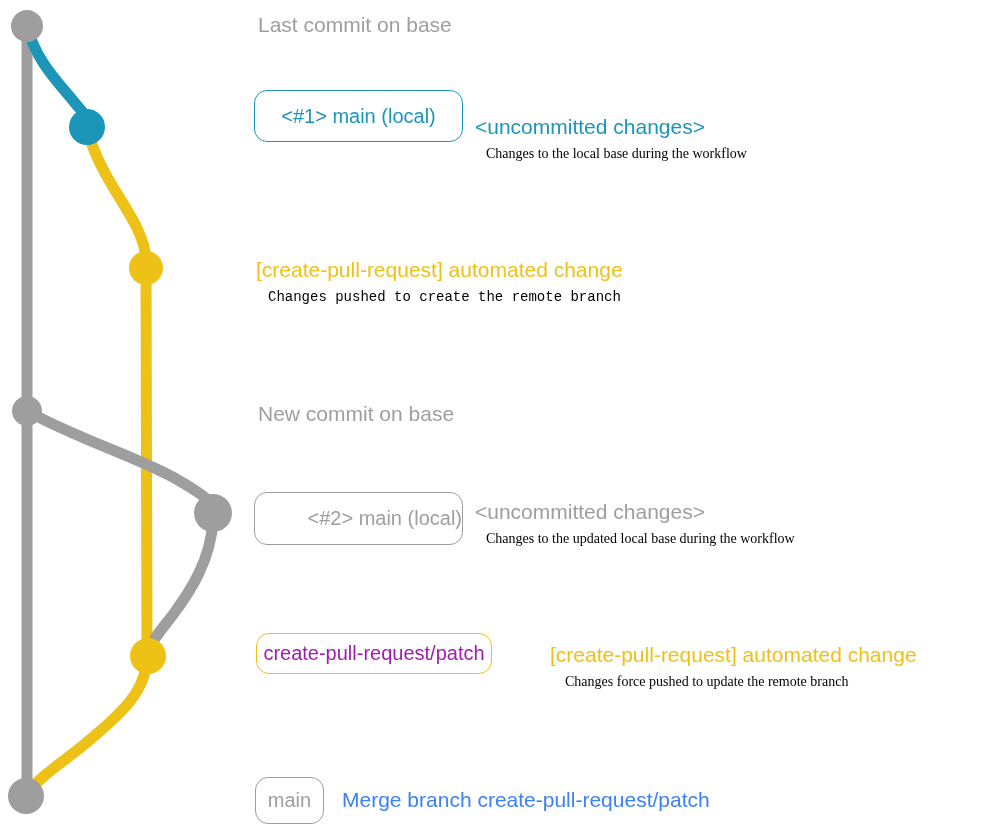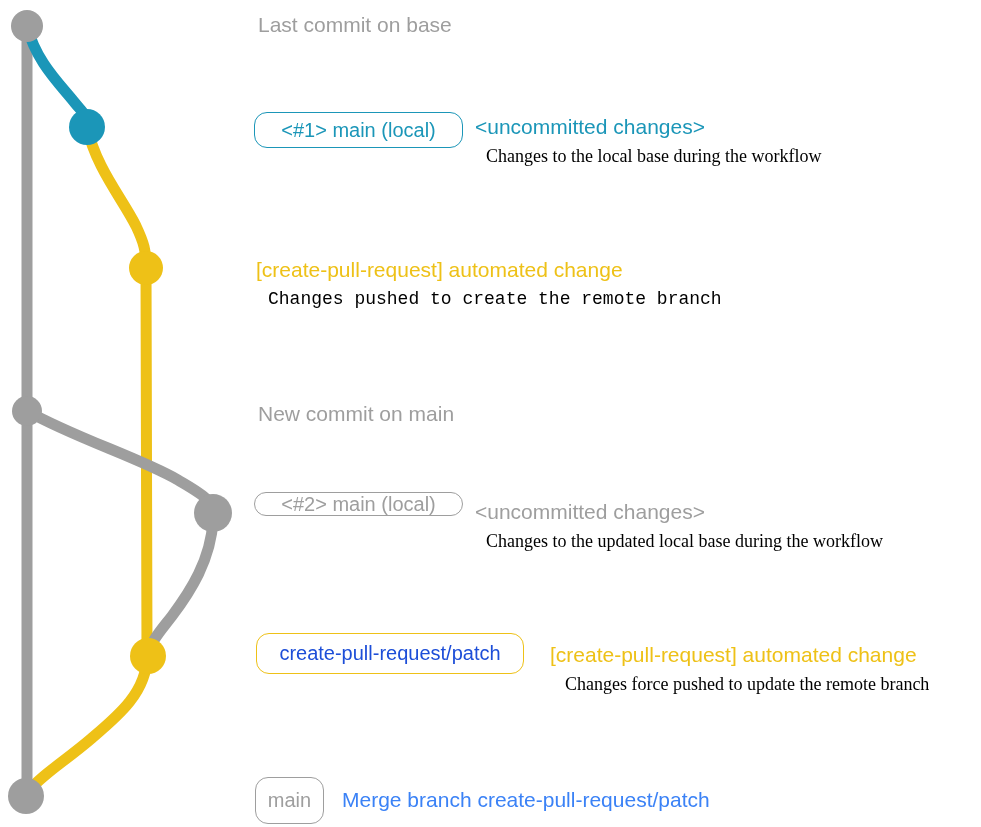--- a/index.html
+++ b/index.html
@@ -13,21 +13,21 @@
     border-radius: 24px;
   }
   .graph-svg { position: absolute; left: 0; top: 0; }
   .txt {
     position: absolute;
     white-space: nowrap;
     line-height: 1.2;
     font-size: 21px;
   }
   .sans  { font-family: "Liberation Sans", sans-serif; }
-  .serif { font-family: "Liberation Serif", serif; font-size: 18px; color: #000000; }
+  .serif { font-family: "Liberation Serif", serif; font-size: 14px; color: #000000; }
   .badge {
     position: absolute;
     box-sizing: border-box;
     border: 1.5px solid;
     border-radius: 13px;
     display: flex;
     align-items: center;
     justify-content: center;
     font-size: 20px;
     white-space: nowrap;
@@ -53,38 +53,38 @@
     <circle cx="87" cy="127" r="18" fill="#1b96b8"></circle>
     <circle cx="146" cy="268" r="17" fill="#eec117"></circle>
     <circle cx="27" cy="411" r="15" fill="#9e9e9e"></circle>
     <circle cx="213" cy="513" r="19" fill="#9e9e9e"></circle>
     <circle cx="148" cy="656" r="18" fill="#eec117"></circle>
     <circle cx="26" cy="796" r="18" fill="#9e9e9e"></circle>
   </svg>
 
   <div class="txt sans" style="left: 258px; top: 12px; color: rgb(158, 158, 158);">Last commit on base</div>
 
-  <div class="badge" style="left: 254px; top: 112px; width: 209px; height: 36px; color: rgb(27, 150, 184); border-color: rgb(27, 150, 184);">
+  <div class="badge" style="left: 254px; top: 90px; width: 209px; height: 52px; color: rgb(27, 150, 184); border-color: rgb(27, 150, 184);">
     <span>&lt;#1&gt; main (local)</span>
   </div>
   <div class="txt sans" style="left: 475px; top: 114px; color: rgb(27, 150, 184);">&lt;uncommitted changes&gt;</div>
   <div class="txt serif" style="left:486px; top:146px;">Changes to the local base during the workflow</div>
 
   <div class="txt sans" style="left: 256px; top: 257px; color: rgb(238, 193, 23);">[create-pull-request] automated change</div>
   <div class="txt serif" style="left:268px; top:289px;font-family:Liberation Mono, monospace;">Changes pushed to create the remote branch</div>
 
-  <div class="txt sans" style="left: 258px; top: 401px; color: rgb(158, 158, 158);">New commit on main</div>
+  <div class="txt sans" style="left: 258px; top: 401px; color: rgb(158, 158, 158);">New commit on base</div>
 
-  <div class="badge" style="left: 254px; top: 492px; width: 209px; height: 24px; color: rgb(158, 158, 158); border-color: rgb(158, 158, 158);">
+  <div class="badge" style="left: 254px; top: 492px; width: 209px; height: 53px; color: rgb(158, 158, 158); border-color: rgb(158, 158, 158); justify-content: flex-end;">
     <span>&lt;#2&gt; main (local)</span>
   </div>
   <div class="txt sans" style="left: 475px; top: 499px; color: rgb(158, 158, 158);">&lt;uncommitted changes&gt;</div>
   <div class="txt serif" style="left:486px; top:531px;">Changes to the updated local base during the workflow</div>
 
-  <div class="badge" style="left: 256px; top: 633px; width: 268px; height: 41px; color: #1d4ed8; border-color: rgb(238, 193, 23);">
+  <div class="badge" style="left: 256px; top: 633px; width: 236px; height: 41px; color: #a21caf; border-color: rgb(238, 193, 23);">
     <span>create-pull-request/patch</span>
   </div>
   <div class="txt sans" style="left: 550px; top: 642px; color: rgb(238, 193, 23);">[create-pull-request] automated change</div>
   <div class="txt serif" style="left:565px; top:674px;">Changes force pushed to update the remote branch</div>
 
   <div class="badge" style="left: 255px; top: 777px; width: 69px; height: 47px; color: rgb(158, 158, 158); border-color: rgb(158, 158, 158);">
     <span>main</span>
   </div>
   <div class="txt sans" style="left: 342px; top: 787px; color: #3b82f6;">Merge branch create-pull-request/patch</div>
 

